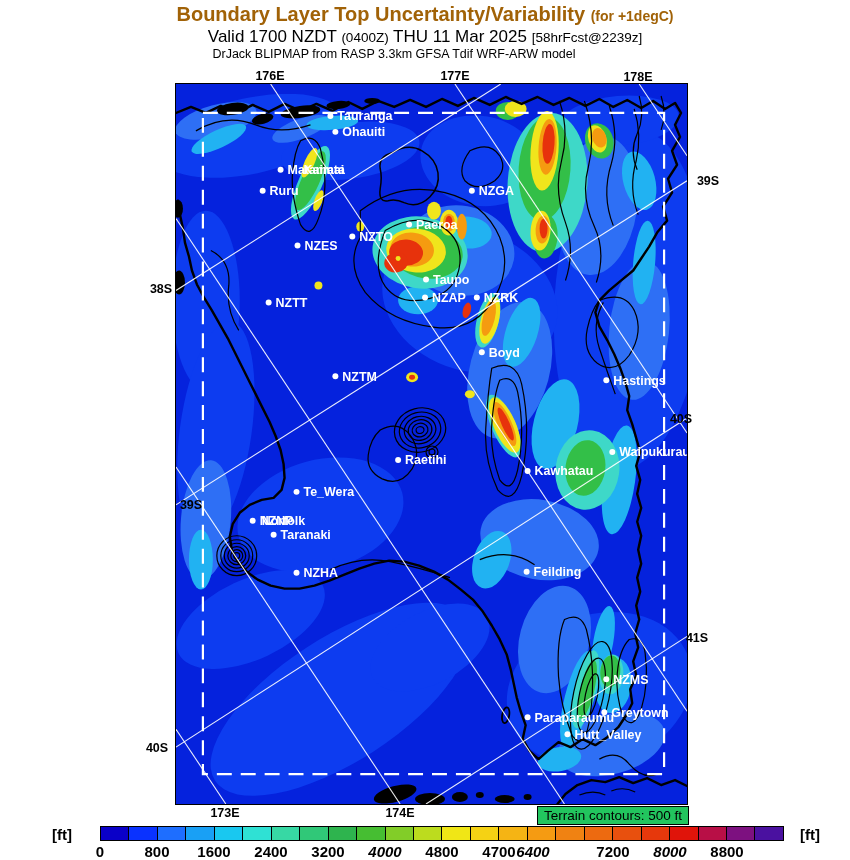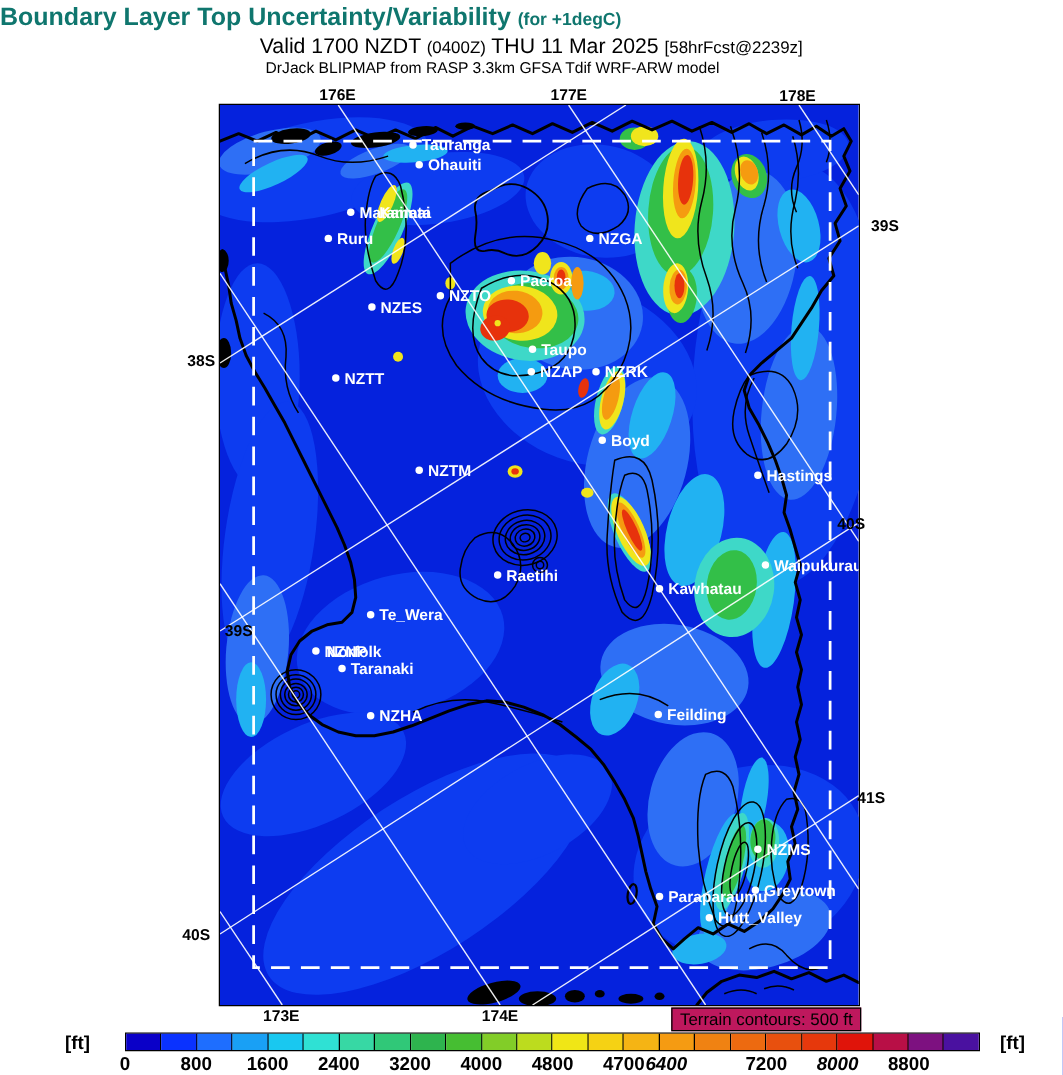--- a/index.html
+++ b/index.html
@@ -1,38 +1,38 @@
 <!DOCTYPE html>
 <html><head>
 <meta charset="utf-8">
 <style>
   html,body{margin:0;padding:0;background:#fff;}
   body{width:850px;height:860px;position:relative;overflow:hidden;
        font-family:"Liberation Sans", sans-serif;}
   .abs{position:absolute;}
   
-  .t1{top:3px;left:0;width:850px;font-weight:bold;font-size:20px;color:#0f766e;white-space:nowrap;}
+  .t1{top:3px;left:0;width:850px;text-align:center;font-weight:bold;font-size:20px;color:#a16207;white-space:nowrap;}
   .t1 .small{font-size:14px;}
   .t2{top:27px;left:0;width:850px;text-align:center;font-size:17px;color:#000;white-space:nowrap;}
   .t2 .small{font-size:13.5px;}
   .t3{top:47px;left:0;width:788px;text-align:center;font-size:12.5px;color:#000;}
   
   #map-wrap{left:175px;top:83px;width:513px;height:722px;border:1px solid #000;box-sizing:border-box;}
   #mapsvg{display:block;width:100%;height:100%;}
   .stn-dot{fill:#fff;}
   .stn-label{fill:#fff;font-size:12.5px;font-weight:bold;font-family:"Liberation Sans",sans-serif;}
   .ct{fill:none;stroke:#000;stroke-width:1.2;}
   .ct2{fill:none;stroke:#000;stroke-width:1.5;}
   .coast{fill:none;stroke:#000;stroke-width:2.4;stroke-linejoin:round;stroke-linecap:round;}
   .grat{stroke:rgba(255,255,255,.92);stroke-width:1.1;}
   .dash{fill:none;stroke:#fff;stroke-width:2.2;stroke-dasharray:15 9;}
   
   .axlab{font-size:12.5px;font-weight:bold;color:#000;transform:translate(-50%,-50%);white-space:nowrap;z-index:5;}
   
-  #terrain-note{left:537px;top:806px;background:#be185d;border:1.5px solid #000;font-size:13.5px;color:#000;
+  #terrain-note{left:537px;top:806px;background:#22c55e;border:1.5px solid #000;font-size:13.5px;color:#000;
                 padding:0 6px;height:17px;line-height:17px;white-space:nowrap;z-index:6;}
   #colorbar{left:100px;top:826px;width:684px;height:15px;display:flex;border:1px solid #000;box-sizing:border-box;}
   .cb-seg{flex:1;border-right:1px solid #000;}
   .cb-seg:last-child{border-right:none;}
   .cb-tick{position:absolute;top:843px;transform:translateX(-50%);font-size:15px;font-weight:bold;color:#000;}
   .cb-unit{font-size:15px;font-weight:bold;color:#000;}
 </style>
 </head>
 <body>
 
@@ -355,21 +355,21 @@
     <div class="cb-seg" style="background: rgb(184, 15, 70);"></div>
     <div class="cb-seg" style="background: rgb(125, 17, 128);"></div>
     <div class="cb-seg" style="background: rgb(74, 17, 160);"></div>
   </div>
 <div id="cb-ticks">
     <span class="cb-tick" style="left: 100px;">0</span>
     <span class="cb-tick" style="left: 157px;">800</span>
     <span class="cb-tick" style="left: 214px;">1600</span>
     <span class="cb-tick" style="left: 271px;">2400</span>
     <span class="cb-tick" style="left: 328px;">3200</span>
-    <span class="cb-tick" style="left: 385px;">4000</span>
+    <span class="cb-tick" style="left: 385px; font-style: italic;">4000</span>
     <span class="cb-tick" style="left: 442px;">4800</span>
     <span class="cb-tick" style="left: 499px;">4700</span>
     <span class="cb-tick" style="left: 533px; font-style: italic;">6400</span>
     <span class="cb-tick" style="left: 613px;">7200</span>
     <span class="cb-tick" style="left: 670px; font-style: italic;">8000</span>
     <span class="cb-tick" style="left: 727px;">8800</span>
   </div>
 <div class="abs cb-unit" style="left:800px;top:826px">[ft]</div>
 
 </body></html>

